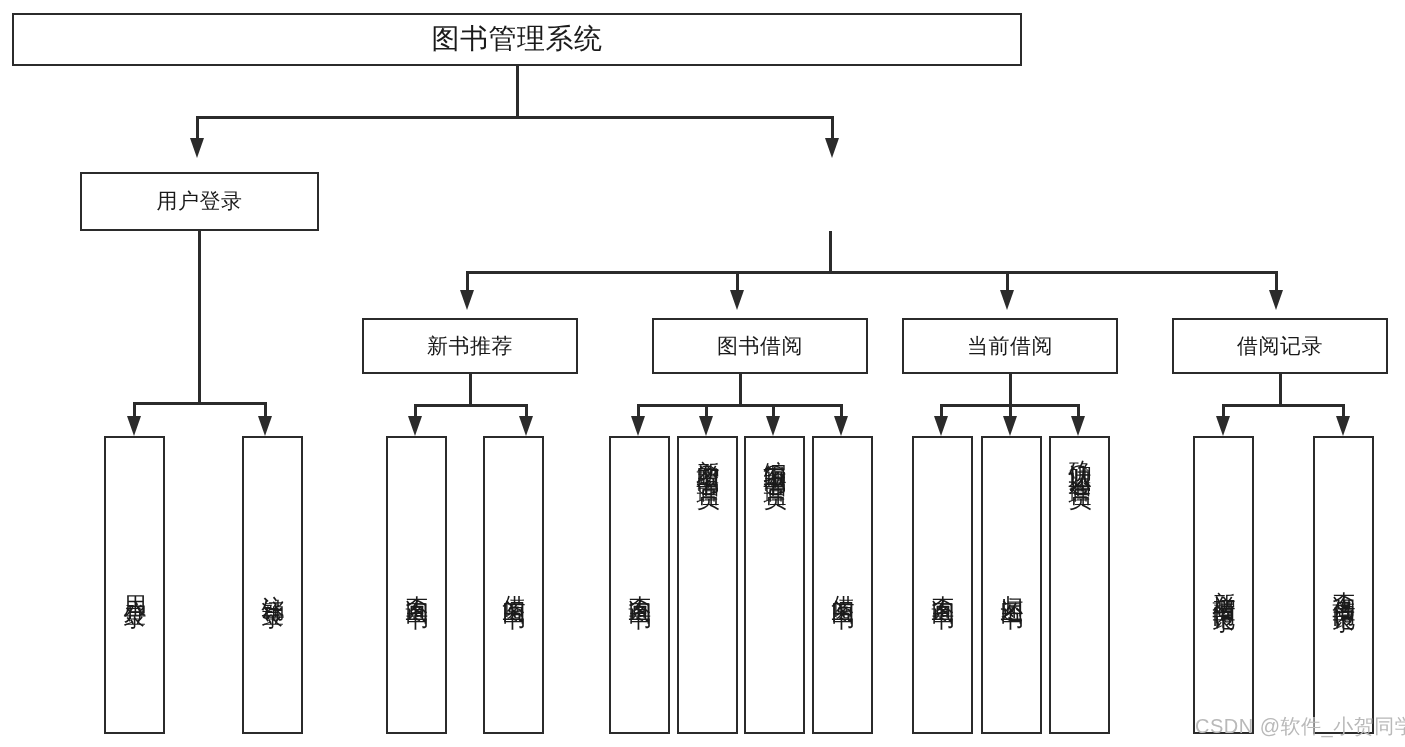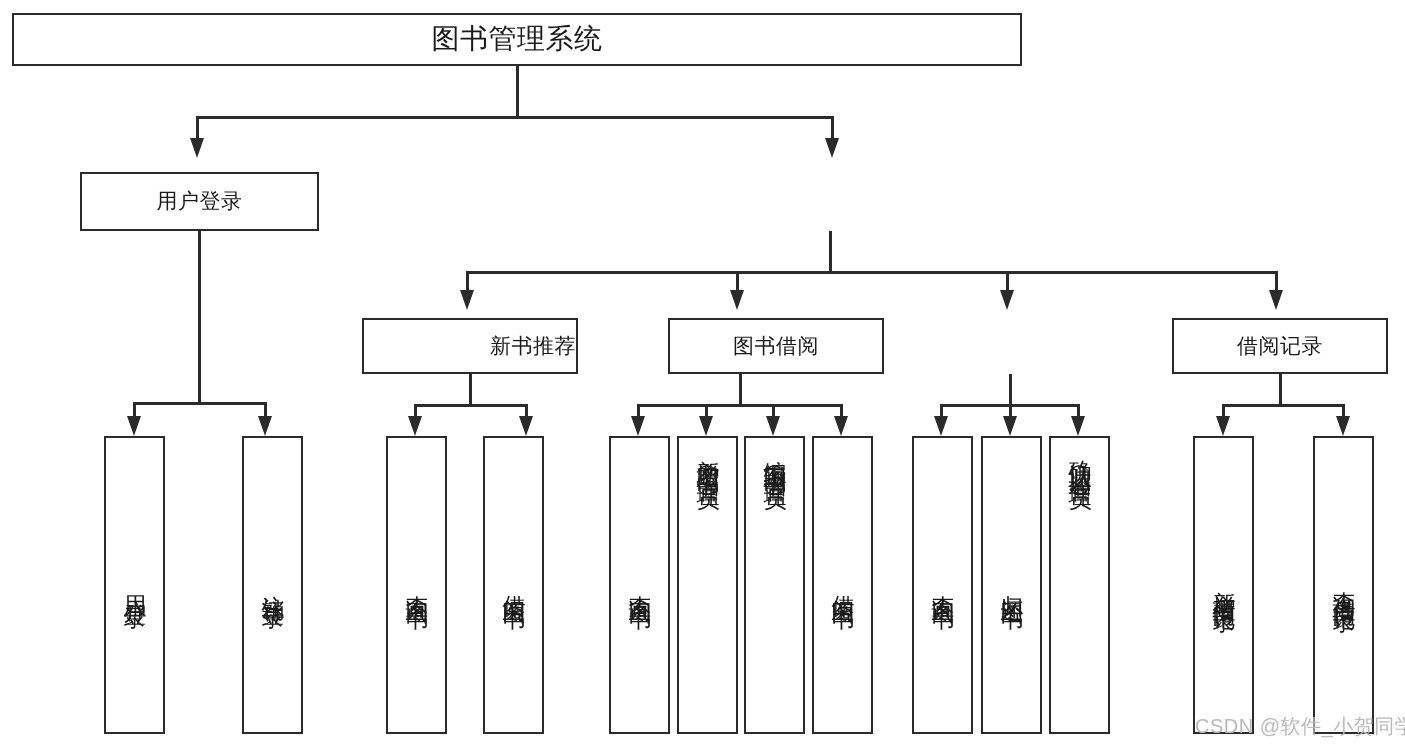--- a/index.html
+++ b/index.html
@@ -115,25 +115,28 @@
   <div class="hline" style="left:466px; top:271px; width:812px; height:3px;"></div>
   <div class="vline" style="left:466px; top:271px; width:3px; height:22px;"></div>
   <div class="arrow" style="left:460px; top:290px;"></div>
   <div class="vline" style="left:736px; top:271px; width:3px; height:22px;"></div>
   <div class="arrow" style="left:730px; top:290px;"></div>
   <div class="vline" style="left:1006px; top:271px; width:3px; height:22px;"></div>
   <div class="arrow" style="left:1000px; top:290px;"></div>
   <div class="vline" style="left:1275px; top:271px; width:3px; height:22px;"></div>
   <div class="arrow" style="left:1269px; top:290px;"></div>
 
-  <div class="node" style="left:362px; top:318px; width:216px; height:56px;justify-content:flex-end;">
+  <div class="node" style="left:362px; top:318px; width:216px; height:56px;">
     <span class="label">新书推荐</span>
   </div>
-  <div class="node" style="left:668px; top:318px; width:216px; height:56px;">
+  <div class="node" style="left:652px; top:318px; width:216px; height:56px;">
     <span class="label">图书借阅</span>
+  </div>
+  <div class="node" style="left:902px; top:318px; width:216px; height:56px;">
+    <span class="label">当前借阅</span>
   </div>
   <div class="node" style="left:1172px; top:318px; width:216px; height:56px;text-align:center;">
     <span class="label">借阅记录</span>
   </div>
 
   <div class="vline" style="left:469px; top:374px; width:3px; height:32px;"></div>
   <div class="hline" style="left:414px; top:404px; width:114px; height:3px;"></div>
   <div class="vline" style="left:414px; top:404px; width:3px; height:16px;"></div>
   <div class="arrow" style="left:408px; top:416px;"></div>
   <div class="vline" style="left:525px; top:404px; width:3px; height:16px;"></div>

